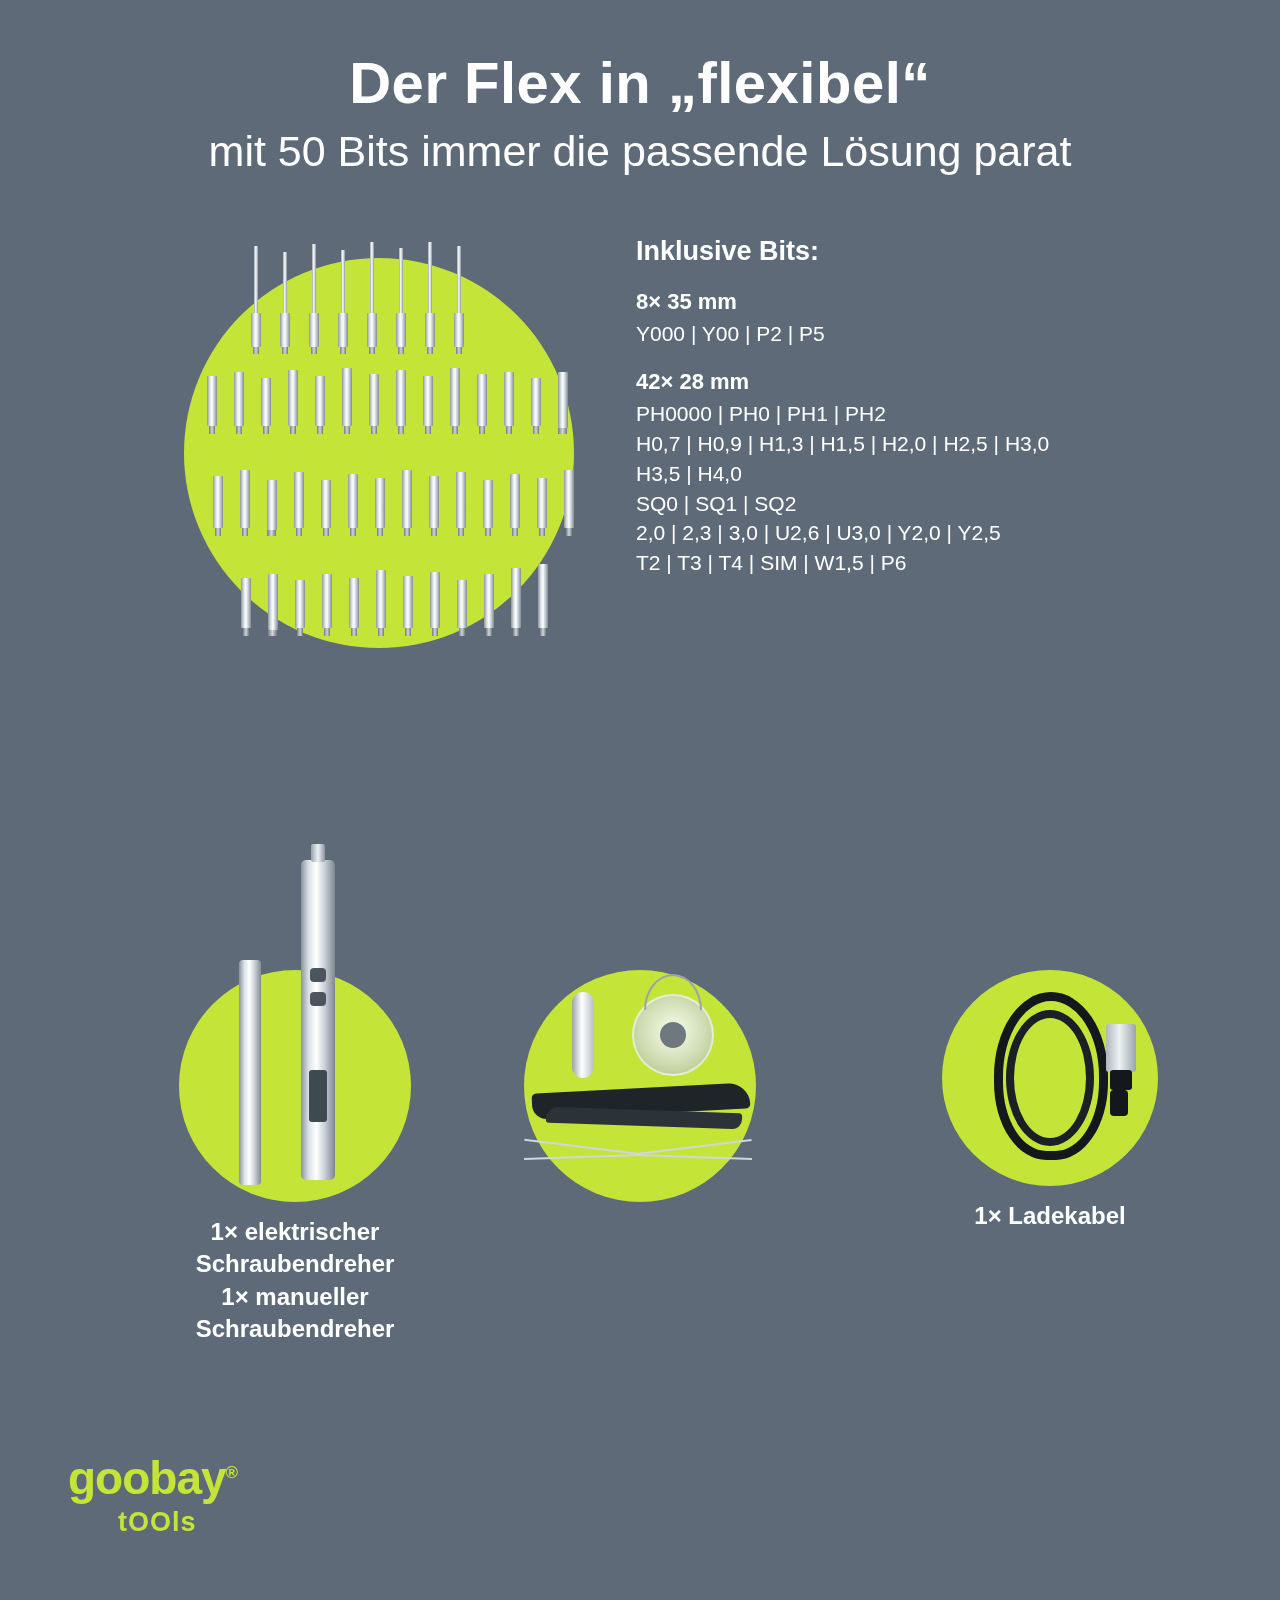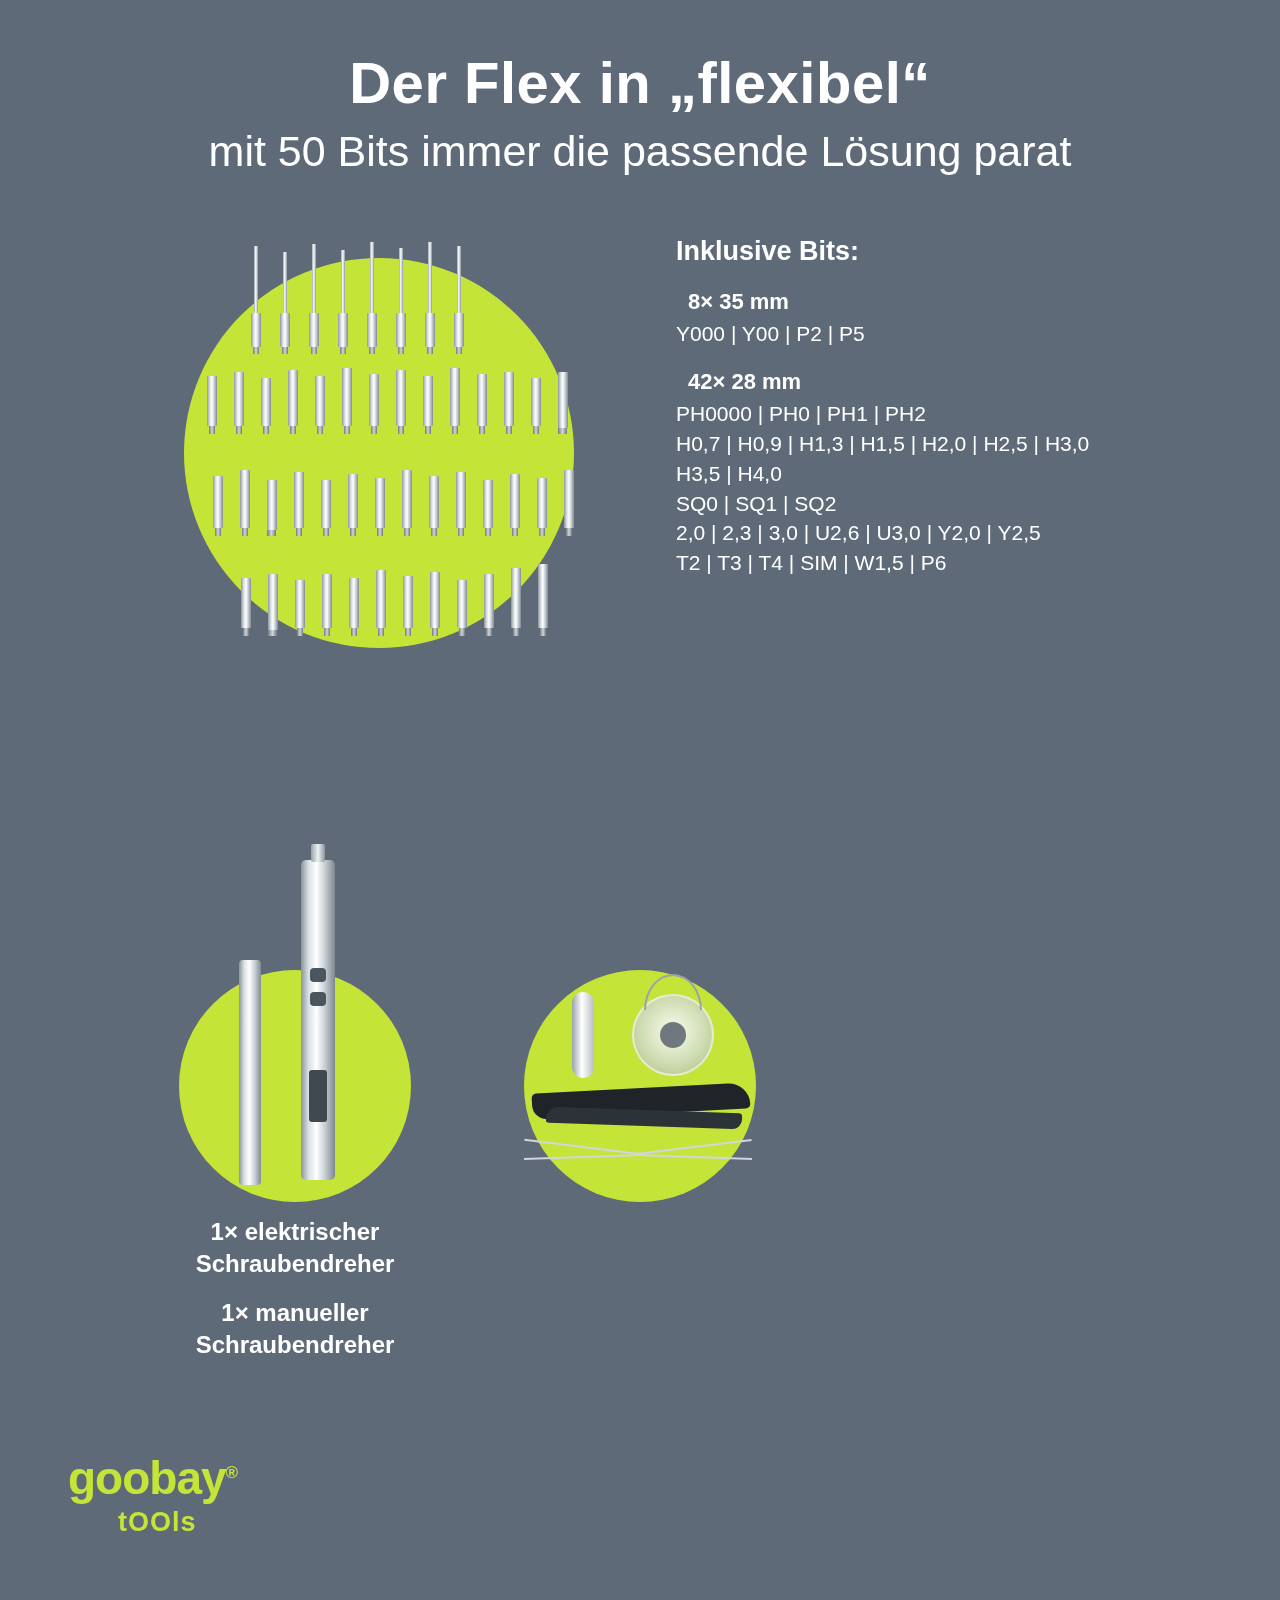--- a/index.html
+++ b/index.html
@@ -90,33 +90,33 @@
   }
   .bit .tip {
     width: 6px;
     height: 8px;
     background: linear-gradient(to right, #737c84 0%, #cfd6dc 50%, #6f787f 100%);
   }
 
   
   .bits-list {
     position: absolute;
-    left: 676px;
+    left: 636px;
     top: 0;
     width: 600px;
   }
   .bits-title {
     font-size: 27px;
     font-weight: bold;
     margin: 0 0 22px 0;
   }
   .bits-group-title {
     font-size: 22px;
     font-weight: bold;
-    margin: 0 0 4px 12px;
+    margin: 0 0 4px 0;
   }
   .bits-group-lines {
     font-size: 21px;
     font-weight: 300;
     line-height: 1.42;
     margin: 0 0 20px 0;
   }
   .bits-group-lines div {
     white-space: nowrap;
   }
@@ -140,21 +140,21 @@
     background: #c5e438;
   }
   .acc-caption {
     font-size: 24px;
     font-weight: bold;
     line-height: 1.35;
     margin-top: 14px;
     white-space: pre-line;
   }
   .acc-caption + .acc-caption {
-    margin-top: 16px;
+    margin-top: 0;
   }
 
   
   #acc-screwdrivers { left: 120px; top: 90px; width: 350px; }
   #acc-screwdrivers .acc-circle { width: 232px; height: 232px; }
   .sd-electric {
     position: absolute;
     left: 50%;
     margin-left: 6px;
     top: -110px;
@@ -632,20 +632,31 @@
       </div>
       <div class="st-pry"></div>
       <div class="st-pry2"></div>
       <div class="st-tweezer-a"></div>
       <div class="st-tweezer-b"></div>
       <div class="st-tweezer-c"></div>
       <div class="st-tweezer-d"></div>
     </div>
   </div>
 
+  <div class="acc" id="acc-cable">
+    <div class="acc-circle">
+      <div class="cable-loop"></div>
+      <div class="cable-loop2"></div>
+      <div class="usb-a">
+          <div class="neck"></div>
+        </div>
+      <div class="usb-c"></div>
+    </div>
+    <div class="acc-caption">1× Ladekabel</div>
+  </div>
 
 </div>
 
 <div class="logo">
   <div class="logo-word">
     <span>goobay</span><span class="reg">®</span>
   </div>
   <div class="logo-sub">tOOls</div>
 </div>
 

